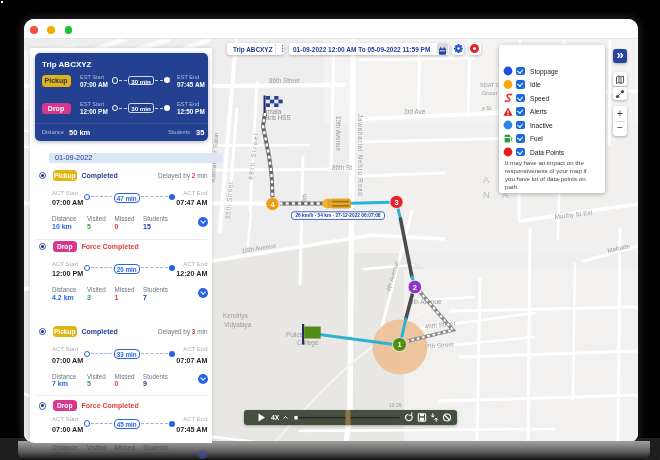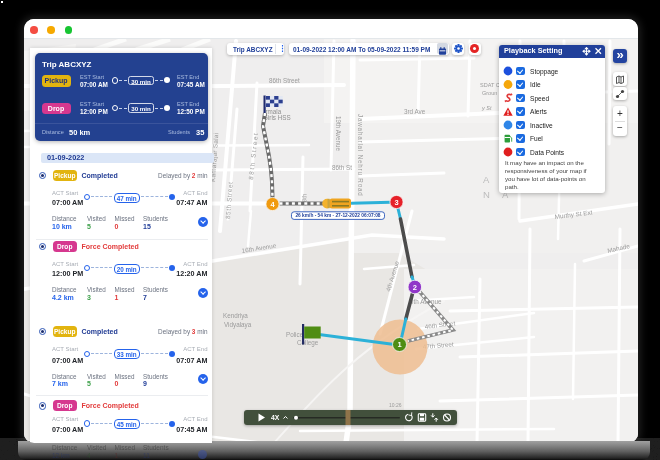--- a/index.html
+++ b/index.html
@@ -23,22 +23,22 @@
   .w{color:#fff;}
   .badge{position:absolute;border-radius:3.5px;text-align:center;font-weight:bold;}
   .est{position:absolute;font-size:5.6px;color:#a9bbdf;white-space:nowrap;}
   .estv{position:absolute;font-size:6.4px;font-weight:bold;color:#fff;white-space:nowrap;}
   .pill{position:absolute;border:1px solid rgba(255,255,255,0.8);border-radius:2.5px;color:#fff;
         font-size:6.2px;font-weight:bold;text-align:center;}
   .dot-o{position:absolute;width:6.5px;height:6.5px;border-radius:50%;border:1.5px solid #fff;background:transparent;}
   .dot-f{position:absolute;width:6px;height:6px;border-radius:50%;background:#fff;}
   .dash-h{position:absolute;height:0;border-top:1.6px dashed #c7d2ea;}
   
-  .datehdr{position:absolute;left:17px;width:173px;height:10px;background:#dbe6f7;border-radius:2px;
-        font-size:7.3px;font-weight:bold;color:#1f3a93;line-height:10px;padding-left:6px;}
+  .datehdr{position:absolute;left:25px;width:173px;height:10px;background:#dbe6f7;border-radius:2px;
+        font-size:7.3px;font-weight:normal;color:#1f3a93;line-height:10px;padding-left:6px;}
   .radio{position:absolute;width:7.6px;height:7.6px;border-radius:50%;border:1.2px solid #2f57b5;background:#fff;}
   .radio:after{content:"";position:absolute;left:1px;top:1px;width:3.2px;height:3.2px;border-radius:50%;background:#1f3070;}
   .status-b{position:absolute;font-size:7px;font-weight:bold;color:#1f3a93;}
   .status-r{position:absolute;font-size:7px;font-weight:bold;color:#e23b3b;}
   .delay{position:absolute;font-size:6.4px;color:#6b7280;text-align:right;white-space:nowrap;}
   .acl{position:absolute;font-size:6px;color:#a8adb5;white-space:nowrap;}
   .acv{position:absolute;font-size:7.2px;font-weight:bold;color:#23262b;white-space:nowrap;}
   .bdot-o{position:absolute;width:6.6px;height:6.6px;border-radius:50%;border:1.5px solid #2563eb;background:#fff;}
   .bdot-f{position:absolute;width:6px;height:6px;border-radius:50%;background:#2563eb;}
   .bdash{position:absolute;height:0;border-top:1.4px dashed #9db4dd;}
@@ -373,28 +373,20 @@
           <rect x="6.85" y="2.05" width="2.1" height="2.1" rx="0.5" transform="rotate(315 7.90 3.10)" fill="#2156c8"></rect>
           <circle cx="5.5" cy="5.5" r="2.9" fill="#2156c8"></circle>
           <circle cx="5.5" cy="5.5" r="1.3" fill="#fff"></circle>
         </svg>
     </div>
     <div class="tcard" style="left:444.5px;width:12.5px;height:12.5px;">
       <div class="abs" style="left:1.8px;top:1.8px;width:9px;height:9px;border-radius:50%;background:#e42525;"></div>
       <div class="abs" style="left:4.6px;top:4.6px;width:3.4px;height:3.4px;border-radius:50%;background:#fff;"></div>
     </div>
     <div id="pbs">
-      <div id="pbs-h">Playback Setting
-        <svg width="20" height="9" viewBox="0 0 20 9" style="position:absolute;right:3px;top:2px;">
-          <g stroke="#fff" stroke-width="1.1" fill="none">
-            <path d="M4.5,0.8 L4.5,7.8 M1,4.3 L8,4.3 M3,2.2 L4.5,0.6 L6,2.2 M3,6.4 L4.5,8 L6,6.4 M2.6,2.9 L1,4.3 L2.6,5.7 M6.4,2.9 L8,4.3 L6.4,5.7"></path>
-            <path d="M13.5,1.3 L19,6.8 M19,1.3 L13.5,6.8" stroke-width="1.3"></path>
-          </g>
-        </svg>
-      </div>
       <svg width="106" height="126" viewBox="0 0 106 126" style="position:absolute;left:0;top:12px;">
         <circle cx="9" cy="14" r="4.4" fill="#1d50dd"></circle>
         <circle cx="9" cy="27.5" r="4.4" fill="#f5a70a"></circle>
         <path d="M12.5,37.8 C8,36.3 7,39.3 9.5,40.8 C12,42.3 11,45.3 6.5,43.8" stroke="#e03a3a" stroke-width="1.6" fill="none"></path>
         <path d="M12.5,36.1 L13.6,38 L11.4,38.5 Z M6.6,45.5 L5.3,43.7 L7.6,43.1 Z" fill="#e03a3a"></path>
         <path d="M9,50.5 L13.7,58.7 L4.3,58.7 Z" fill="#e01f1f"></path>
         <rect x="8.4" y="53.4" width="1.2" height="2.9" fill="#fff"></rect>
         <rect x="8.4" y="56.9" width="1.2" height="1.1" fill="#fff"></rect>
         <circle cx="9" cy="68" r="4.4" fill="#2f86e8"></circle>
         <rect x="5.6" y="77.7" width="5.4" height="7.8" rx="0.8" fill="#2e9e3c"></rect>

